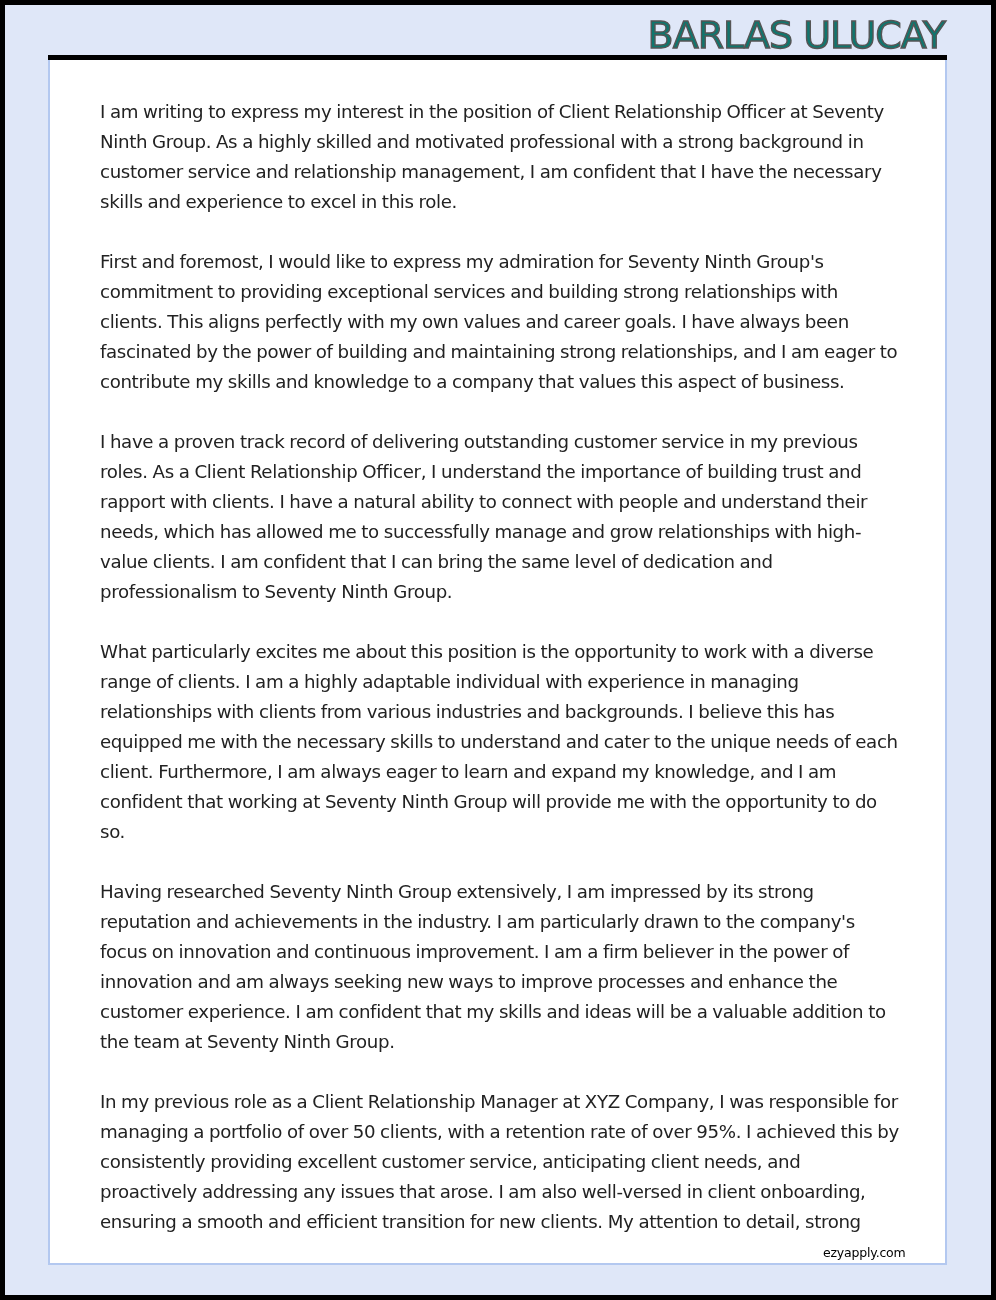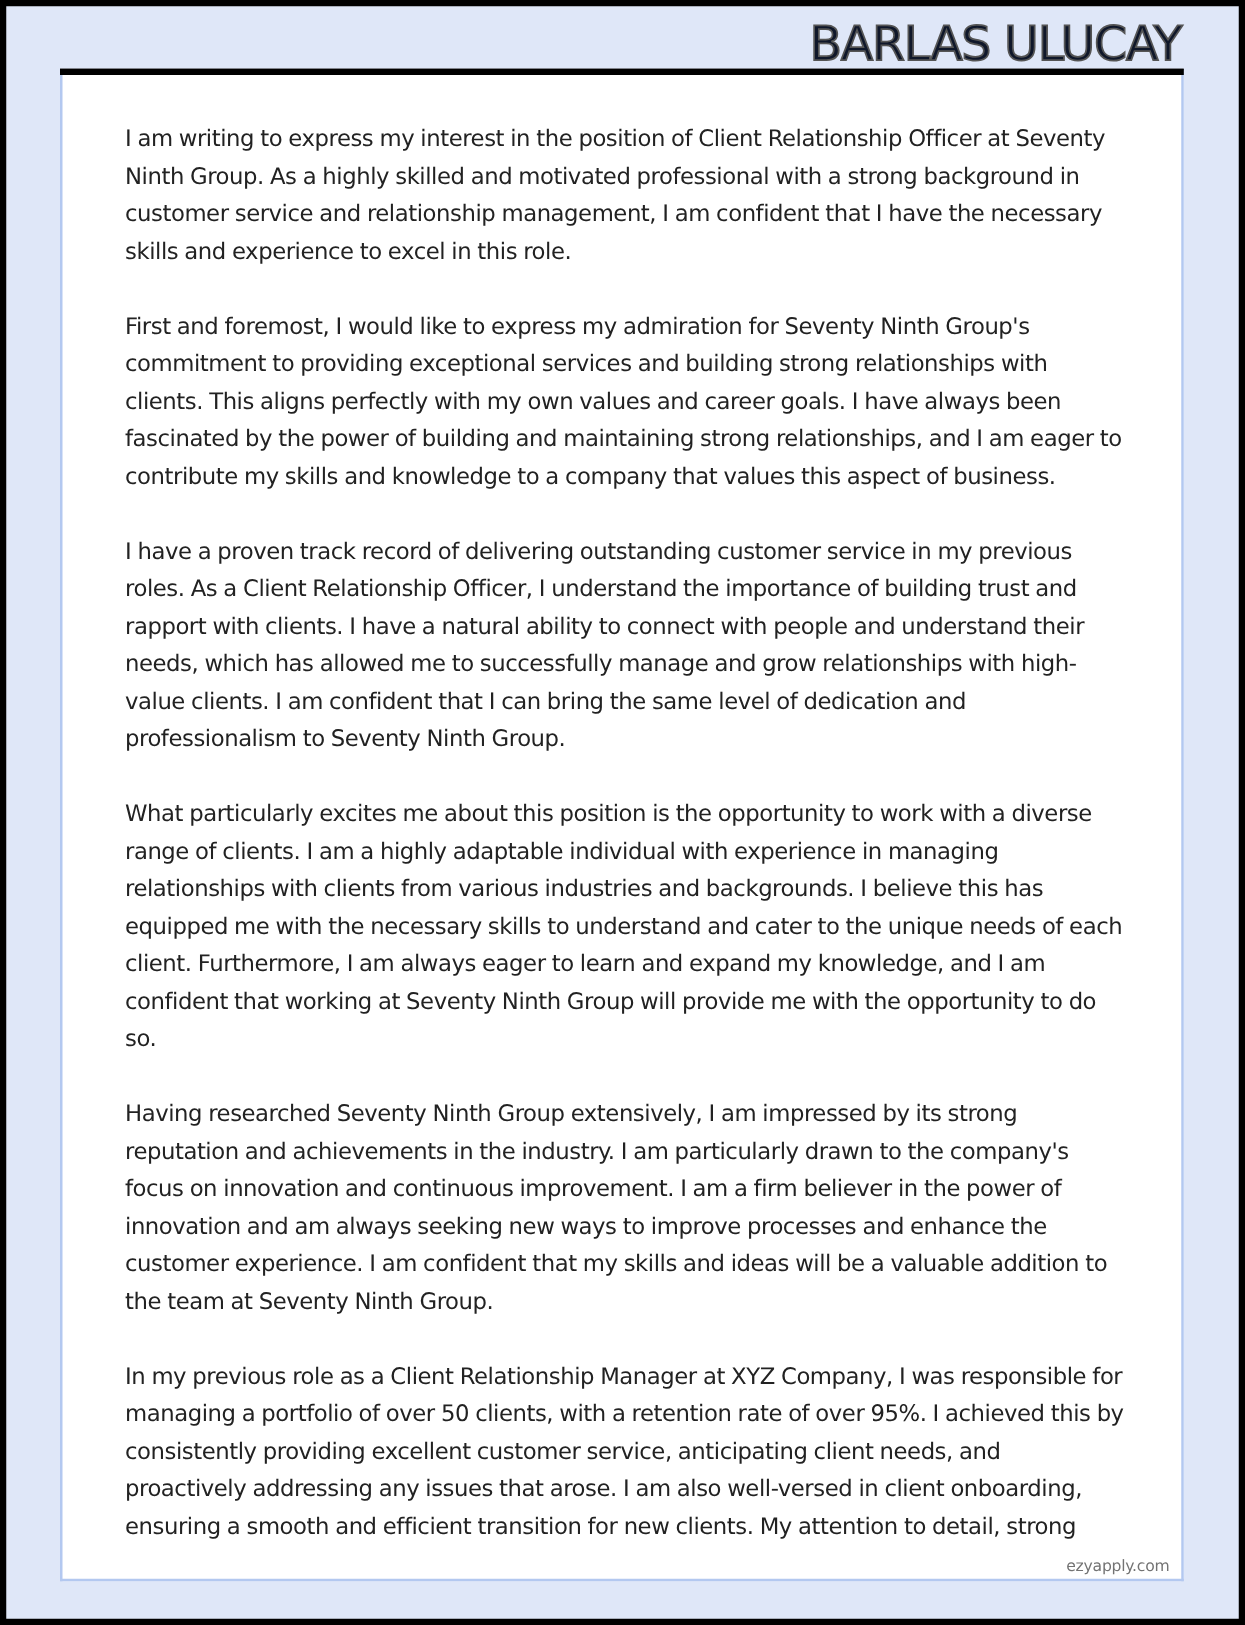--- a/index.html
+++ b/index.html
@@ -10,21 +10,21 @@
     font-family: "DejaVu Sans", sans-serif;
   }
   .frame {
     position: absolute; left: 5px; top: 5px; width: 986px; height: 1290px;
     background: #dfe7f8; overflow: hidden;
   }
   .name {
     position: absolute; right: 46px; top: 8px;
     font-family: "DejaVu Sans", sans-serif;
     font-size: 38px; letter-spacing: -1px;
-    color: #0f172a;
+    color: #0f766e;
     -webkit-text-stroke: 1.4px #555;
     line-height: 44px; white-space: nowrap;
   }
   .page {
     position: absolute; left: 43px; top: 50px; width: 895px; height: 1203px;
     background: #fff;
     border-left: 2px solid #b3c8f0;
     border-right: 2px solid #b3c8f0;
     border-bottom: 2px solid #b3c8f0;
     border-top: 5px solid #000;
@@ -33,22 +33,22 @@
     position: absolute; left: 43px; top: 50px; width: 899px; height: 5px; background: #000;
   }
   .body-text {
     position: absolute; left: 95px; top: 92px; width: 800px;
     font-size: 18.2px; line-height: 30px; color: #222;
     letter-spacing: -0.35px;
     word-spacing: -0.5px;
   }
   .body-text p { margin: 0 0 30px 0; }
   .watermark {
-    position: absolute; left: 848px; top: 1240px;
-    font-size: 12.5px; color: #737373; letter-spacing: -0.2px;
+    position: absolute; left: 818px; top: 1240px;
+    font-size: 12.5px; color: #000000; letter-spacing: -0.2px;
   }
 </style>
 </head>
 <body>
 
 <div class="frame">
   <div class="page"></div>
   <div class="page-topbar-ext"></div>
   <div class="name">BARLAS ULUCAY</div>
 

